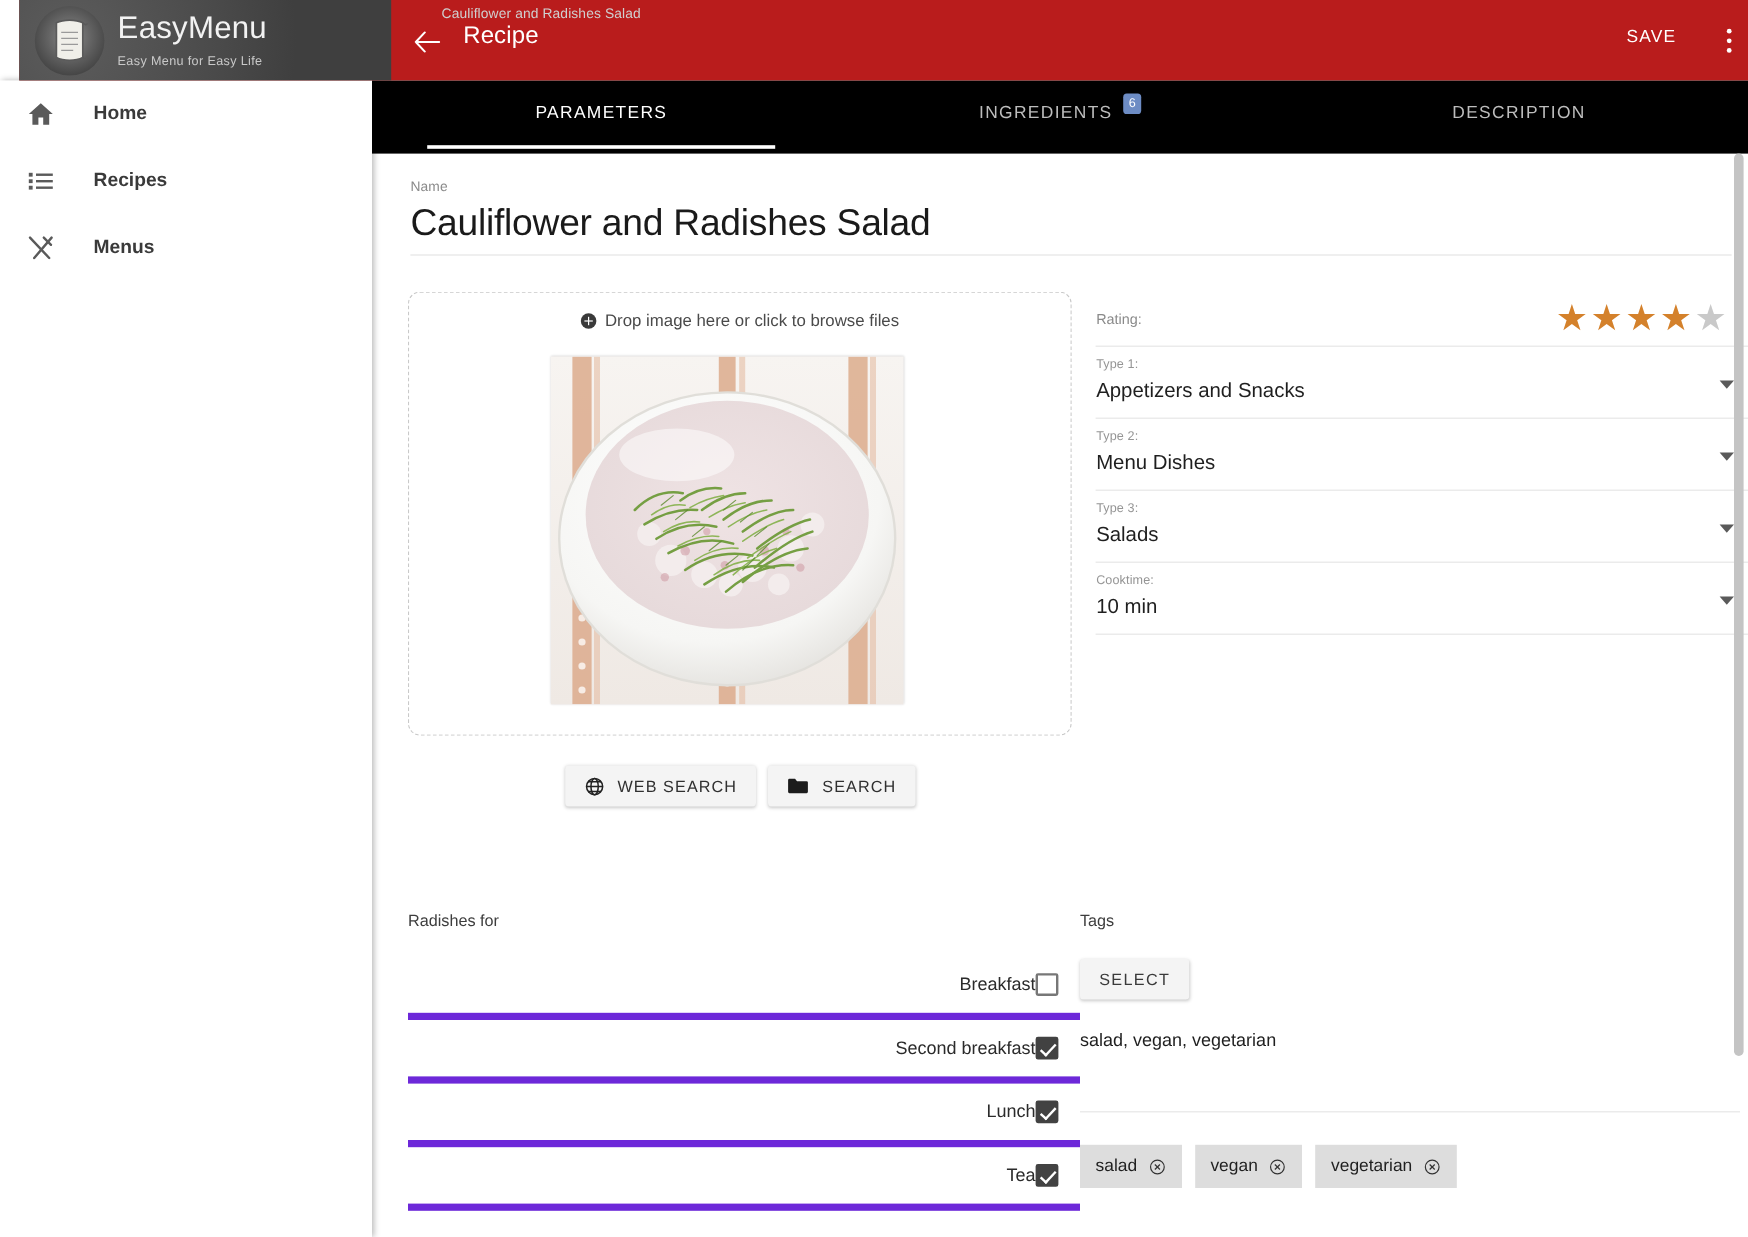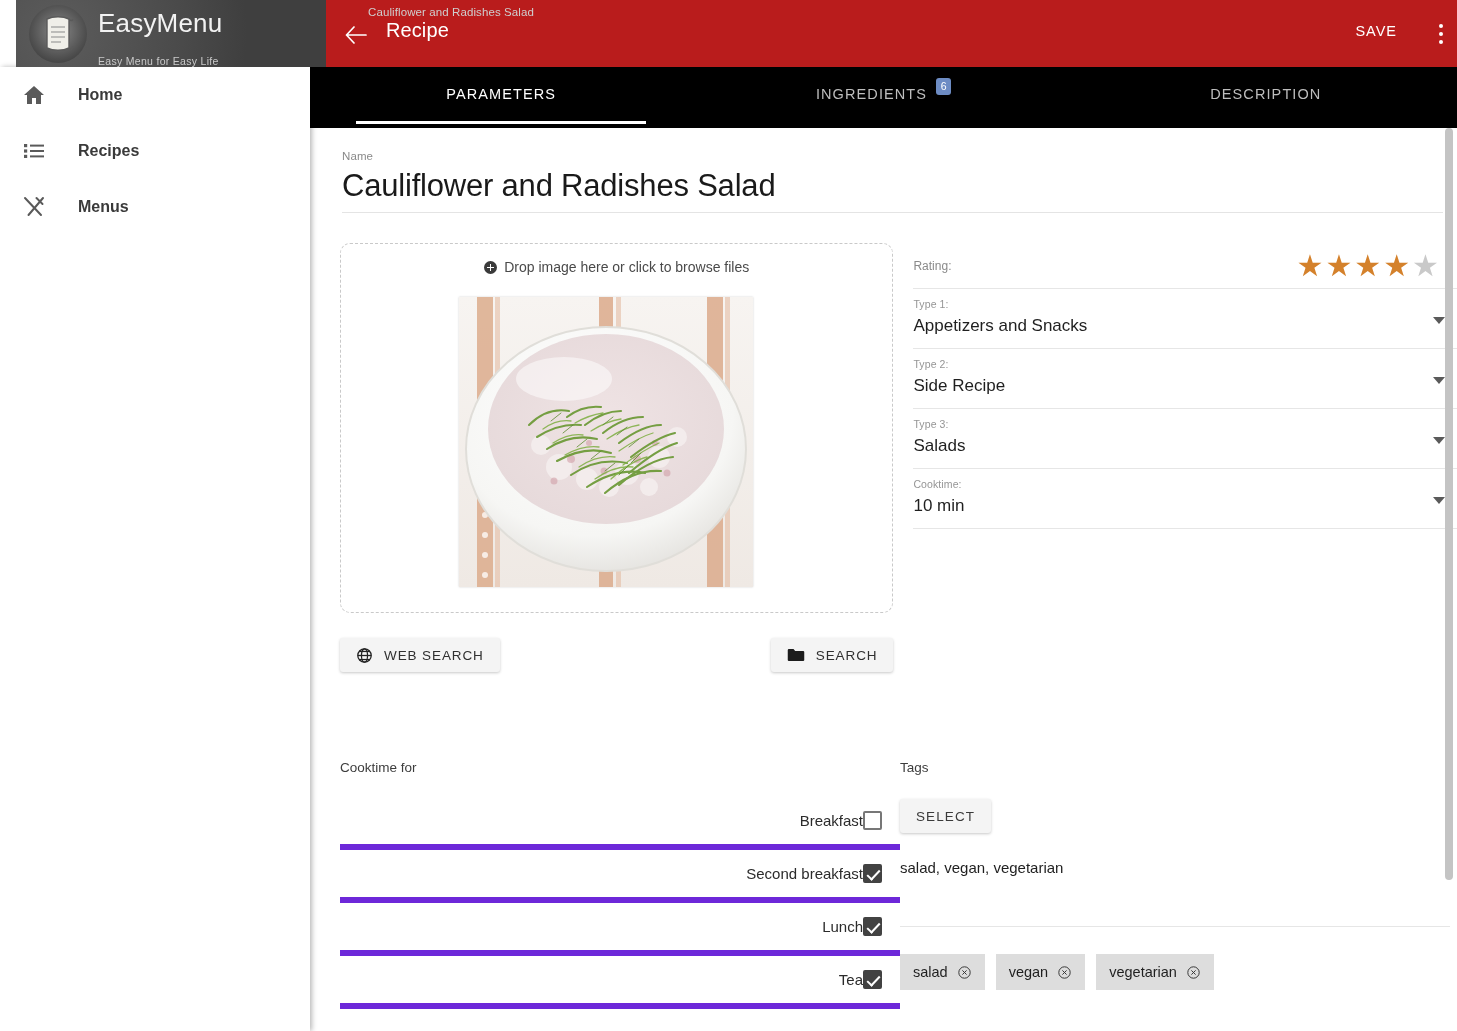--- a/index.html
+++ b/index.html
@@ -28,21 +28,21 @@
     display: flex; align-items: center; justify-content: center;
   }
   .logo-badge svg { display: block; }
   .brand-text { position: absolute; left: 82px; top: 9px; }
   .brand-title {
     color: #f2f2f2; font-size: 26px; letter-spacing: .2px; line-height: 28px;
     font-weight: 400;
   }
   .brand-sub {
     color: #c9c9c9; font-size: 10.5px; line-height: 13px; letter-spacing: .3px;
-    margin-top: 18px;
+    margin-top: 8px;
   }
 
   .header-main { position: absolute; left: 310px; top: 0; right: 0; height: 67px; }
   .back-arrow {
     position: absolute; left: 13px; top: 18px; width: 34px; height: 34px;
     display: flex; align-items: center; justify-content: center;
     color: #ffffff; cursor: pointer;
   }
   .hdr-sub {
     position: absolute; left: 42px; top: 6px;
@@ -144,21 +144,21 @@
   .dz-plus::after { top: 3px; bottom: 3px; left: 5.7px; width: 1.6px; }
 
   .photo {
     position: absolute; left: 118px; top: 53px; width: 294px; height: 290px;
     overflow: hidden; box-shadow: 0 0 2px rgba(0,0,0,.18);
     background: #f4f1ee;
   }
   .photo svg { display: block; width: 294px; height: 290px; }
 
   .img-btns {
-    display: flex; justify-content: space-between; gap: 10px; margin-top: 25px;
+    display: flex; justify-content: center; gap: 10px; margin-top: 25px;
   }
   .img-btn {
     background: #f4f4f4; border: none; border-radius: 3px;
     box-shadow: 0 1px 3px rgba(0,0,0,.22);
     height: 34px; padding: 0 16px; cursor: pointer;
     display: flex; align-items: center; gap: 11px;
     font-size: 13.5px; color: #303030; letter-spacing: .9px;
     font-family: "Liberation Sans", sans-serif;
   }
   .img-btn svg { display: block; }
@@ -488,39 +488,39 @@
             </span>
           </div>
 
           <div class="sel-field">
             <div class="sel-label">Type 1:</div>
             <div class="sel-value">Appetizers and Snacks</div>
             <span class="caret"></span>
           </div>
           <div class="sel-field">
             <div class="sel-label">Type 2:</div>
-            <div class="sel-value">Side Recipe</div>
+            <div class="sel-value">Menu Dishes</div>
             <span class="caret"></span>
           </div>
           <div class="sel-field">
             <div class="sel-label">Type 3:</div>
             <div class="sel-value">Salads</div>
             <span class="caret"></span>
           </div>
           <div class="sel-field">
             <div class="sel-label">Cooktime:</div>
             <div class="sel-value">10 min</div>
             <span class="caret"></span>
           </div>
         </div>
       </div>
 
       <div class="lower">
         <div class="lower-left">
-          <div class="sec-label">Cooktime for</div>
+          <div class="sec-label">Radishes for</div>
           <div class="check-list">
             <div class="check-row">
               <span class="check-label">Breakfast</span>
               <span class="cbox"></span>
             </div>
             <div class="check-row">
               <span class="check-label">Second breakfast</span>
               <span class="cbox checked"></span>
             </div>
             <div class="check-row">

